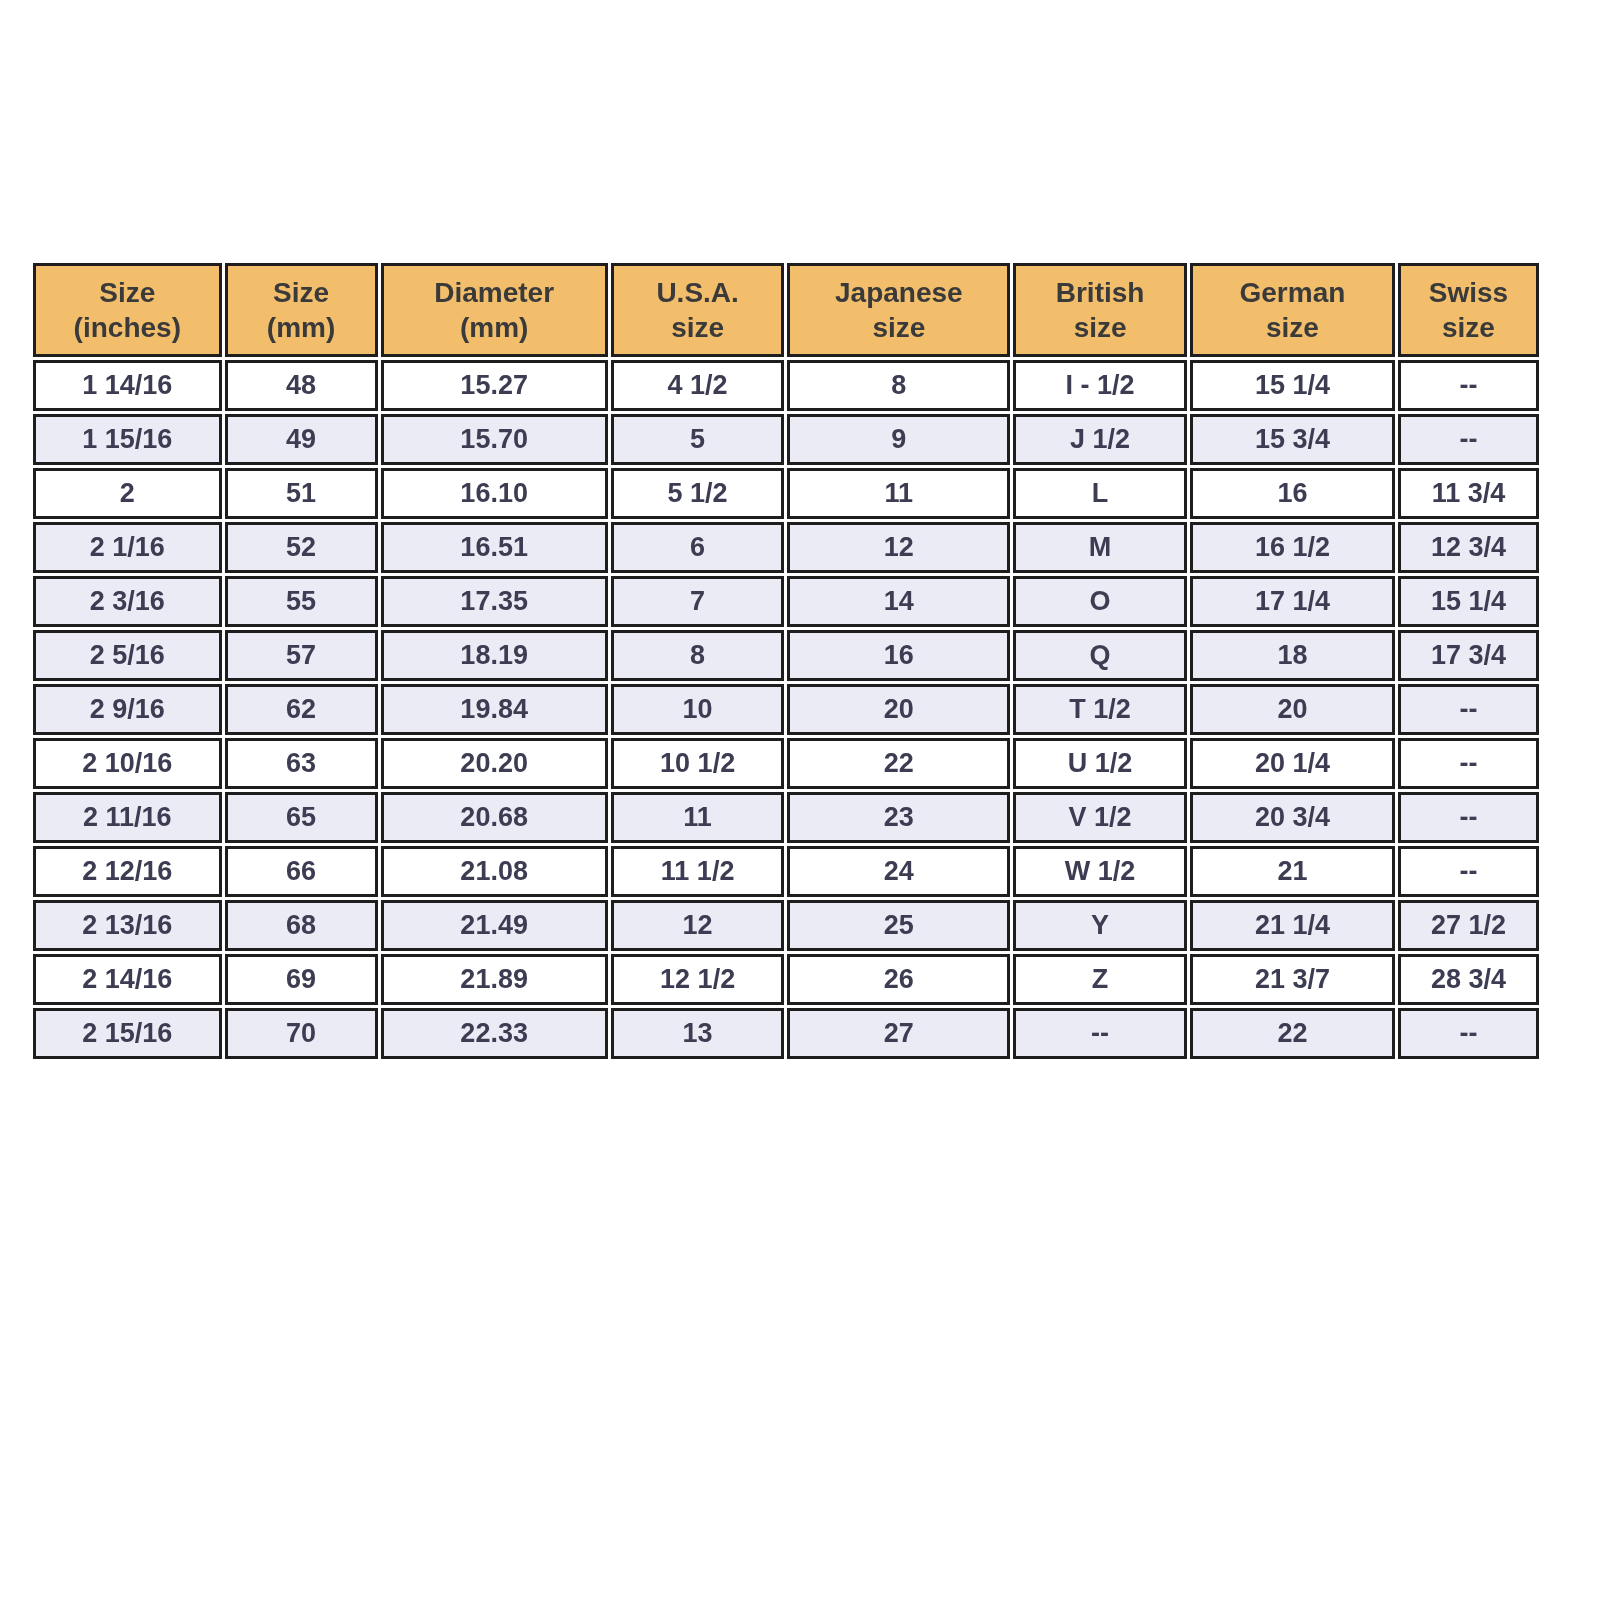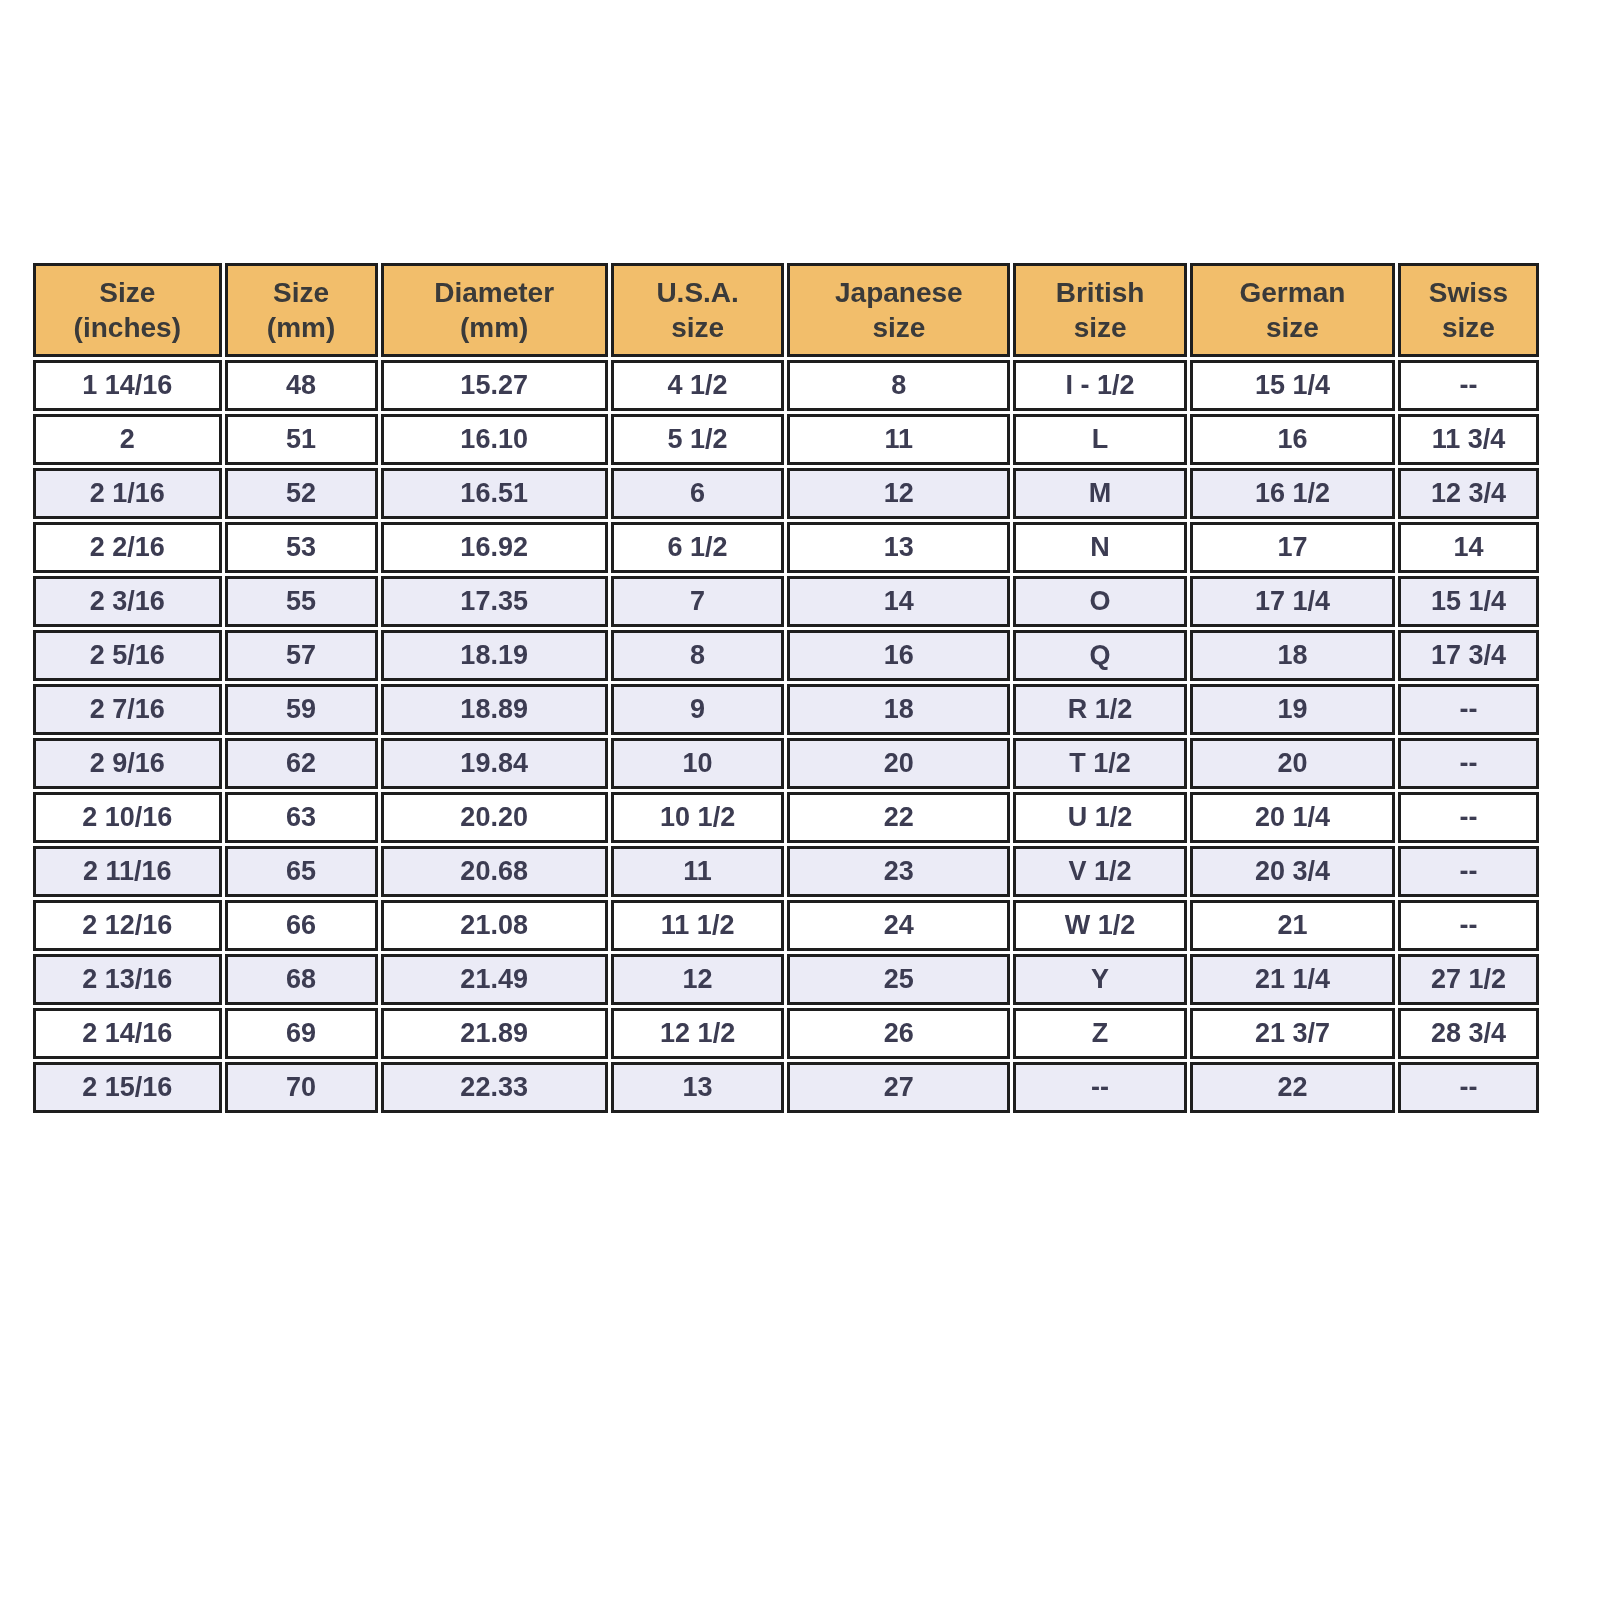--- a/index.html
+++ b/index.html
@@ -100,50 +100,50 @@
         <tr>
           <td>1 14/16</td>
           <td>48</td>
           <td>15.27</td>
           <td>4 1/2</td>
           <td>8</td>
           <td>I - 1/2</td>
           <td>15 1/4</td>
           <td>--</td>
         </tr>
+        <tr class="alt">
+          <td>1 15/16</td>
+          <td>49</td>
+          <td>15.70</td>
+          <td>5</td>
+          <td>9</td>
+          <td>J 1/2</td>
+          <td>15 3/4</td>
+          <td>--</td>
+        </tr>
         <tr>
           <td>2</td>
           <td>51</td>
           <td>16.10</td>
           <td>5 1/2</td>
           <td>11</td>
           <td>L</td>
           <td>16</td>
           <td>11 3/4</td>
         </tr>
         <tr class="alt">
           <td>2 1/16</td>
           <td>52</td>
           <td>16.51</td>
           <td>6</td>
           <td>12</td>
           <td>M</td>
           <td>16 1/2</td>
           <td>12 3/4</td>
         </tr>
-        <tr>
-          <td>2 2/16</td>
-          <td>53</td>
-          <td>16.92</td>
-          <td>6 1/2</td>
-          <td>13</td>
-          <td>N</td>
-          <td>17</td>
-          <td>14</td>
-        </tr>
         <tr class="alt">
           <td>2 3/16</td>
           <td>55</td>
           <td>17.35</td>
           <td>7</td>
           <td>14</td>
           <td>O</td>
           <td>17 1/4</td>
           <td>15 1/4</td>
         </tr>
@@ -151,30 +151,20 @@
           <td>2 5/16</td>
           <td>57</td>
           <td>18.19</td>
           <td>8</td>
           <td>16</td>
           <td>Q</td>
           <td>18</td>
           <td>17 3/4</td>
         </tr>
         <tr class="alt">
-          <td>2 7/16</td>
-          <td>59</td>
-          <td>18.89</td>
-          <td>9</td>
-          <td>18</td>
-          <td>R 1/2</td>
-          <td>19</td>
-          <td>--</td>
-        </tr>
-        <tr class="alt">
           <td>2 9/16</td>
           <td>62</td>
           <td>19.84</td>
           <td>10</td>
           <td>20</td>
           <td>T 1/2</td>
           <td>20</td>
           <td>--</td>
         </tr>
         <tr>

